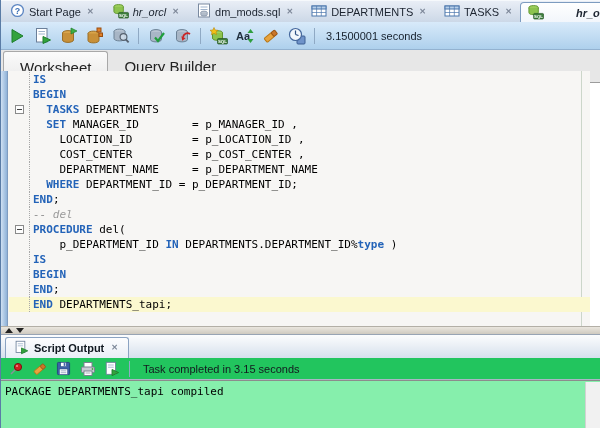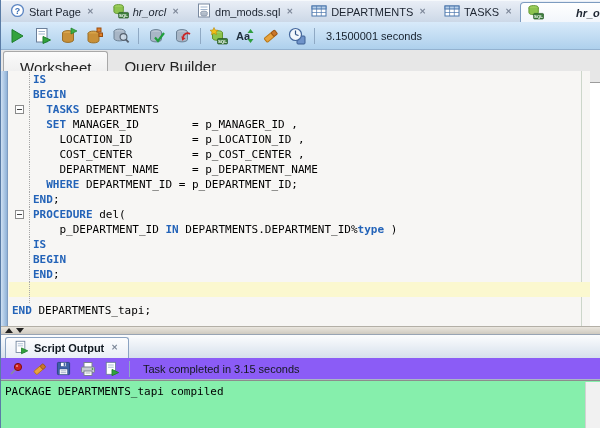--- a/index.html
+++ b/index.html
@@ -53,21 +53,21 @@
   #editor {
     position:absolute; top:71px; left:0; right:10px; height:255px;
     background:#f7f6f4; overflow:hidden;
     font-family:"DejaVu Sans Mono", monospace; font-size:11px; line-height:15px;
   }
   #bluestrip { position:absolute; left:0; top:0; bottom:0; width:7px;
     background:linear-gradient(to right,#cfe0f2,#8fb2d8); border-right:1px solid #7f9cc0; z-index:2;}
   #marginline { position:absolute; left:580px; top:0; bottom:0; width:1px; background:#ccd6ca; z-index:0; }
   #code-lines { position:absolute; left:8px; right:0; top:1px; z-index:1; }
   .crow { display:flex; height:15px; position:relative; }
-  .crow.hl { background:#fbf8cf;flex-direction:column; }
+  .crow.hl { background:#fbf8cf; }
   .gut { width:21px; flex:0 0 21px; border-right:1px dotted #a8a8a8;
     display:flex; align-items:center; justify-content:center; }
   .foldbox { width:9px; height:9px; border:1px solid #8a8a8a; background:#fdfdfd;
     display:flex; align-items:center; justify-content:center; }
   .foldbox .minus { width:5px; height:1px; background:#444; }
   .ct { white-space:pre; padding-left:3px; color:#000; }
   .kw { color:#2363b8; font-weight:bold; }
   .cm { color:#9a9a9a; font-style:italic; }
   .pl { color:#000; }
   
@@ -86,21 +86,21 @@
     display:flex; align-items:stretch; padding-left:4px;
   }
   #outtab {
     display:flex; align-items:center; gap:5px; padding:0 8px; margin-top:2px;
     background:linear-gradient(#fdfdfe,#e8eef6);
     border:1px solid #8ba3c2; border-bottom:none; border-radius:3px 3px 0 0;
     font-size:11px; font-weight:bold; color:#101820;
   }
   #outtoolbar {
     position:absolute; top:358px; left:0; right:0; height:22px;
-    background:#8b5cf6; border-bottom:1px solid #aab6c6;
+    background:#22c55e; border-bottom:1px solid #aab6c6;
     display:flex; align-items:center; gap:7px; padding-left:6px;
   }
   .obtn { width:17px; height:17px; display:flex; align-items:center; justify-content:center; }
   #outstatus { font-size:11px; color:#14191f; margin-left:4px; }
   #outarea {
     position:absolute; top:380px; left:0; right:0; bottom:0;
     background:#86efac; border-top:1px solid #8c8c8c;
     font-family:"DejaVu Sans Mono", monospace; font-size:11px; line-height:15px;
     padding:3px 0 0 4px; color:#000;
   }
@@ -326,20 +326,24 @@
         <span class="gut"></span>
         <span class="ct"><span class="pl">    DEPARTMENT_NAME     = p_DEPARTMENT_NAME</span></span>
       </div>
       <div class="crow">
         <span class="gut"></span>
         <span class="ct"><span class="pl">  </span><span class="kw">WHERE</span><span class="pl"> DEPARTMENT_ID = p_DEPARTMENT_ID;</span></span>
       </div>
       <div class="crow">
         <span class="gut"></span>
         <span class="ct"><span class="kw">END</span><span class="pl">;</span></span>
+      </div>
+      <div class="crow">
+        <span class="gut"></span>
+        <span class="ct"><span class="cm">-- del</span></span>
       </div>
       <div class="crow">
         <span class="gut">
           <span class="foldbox">
             <span class="minus"></span>
           </span>
         </span>
         <span class="ct"><span class="kw">PROCEDURE</span><span class="pl"> del(</span></span>
       </div>
       <div class="crow">

